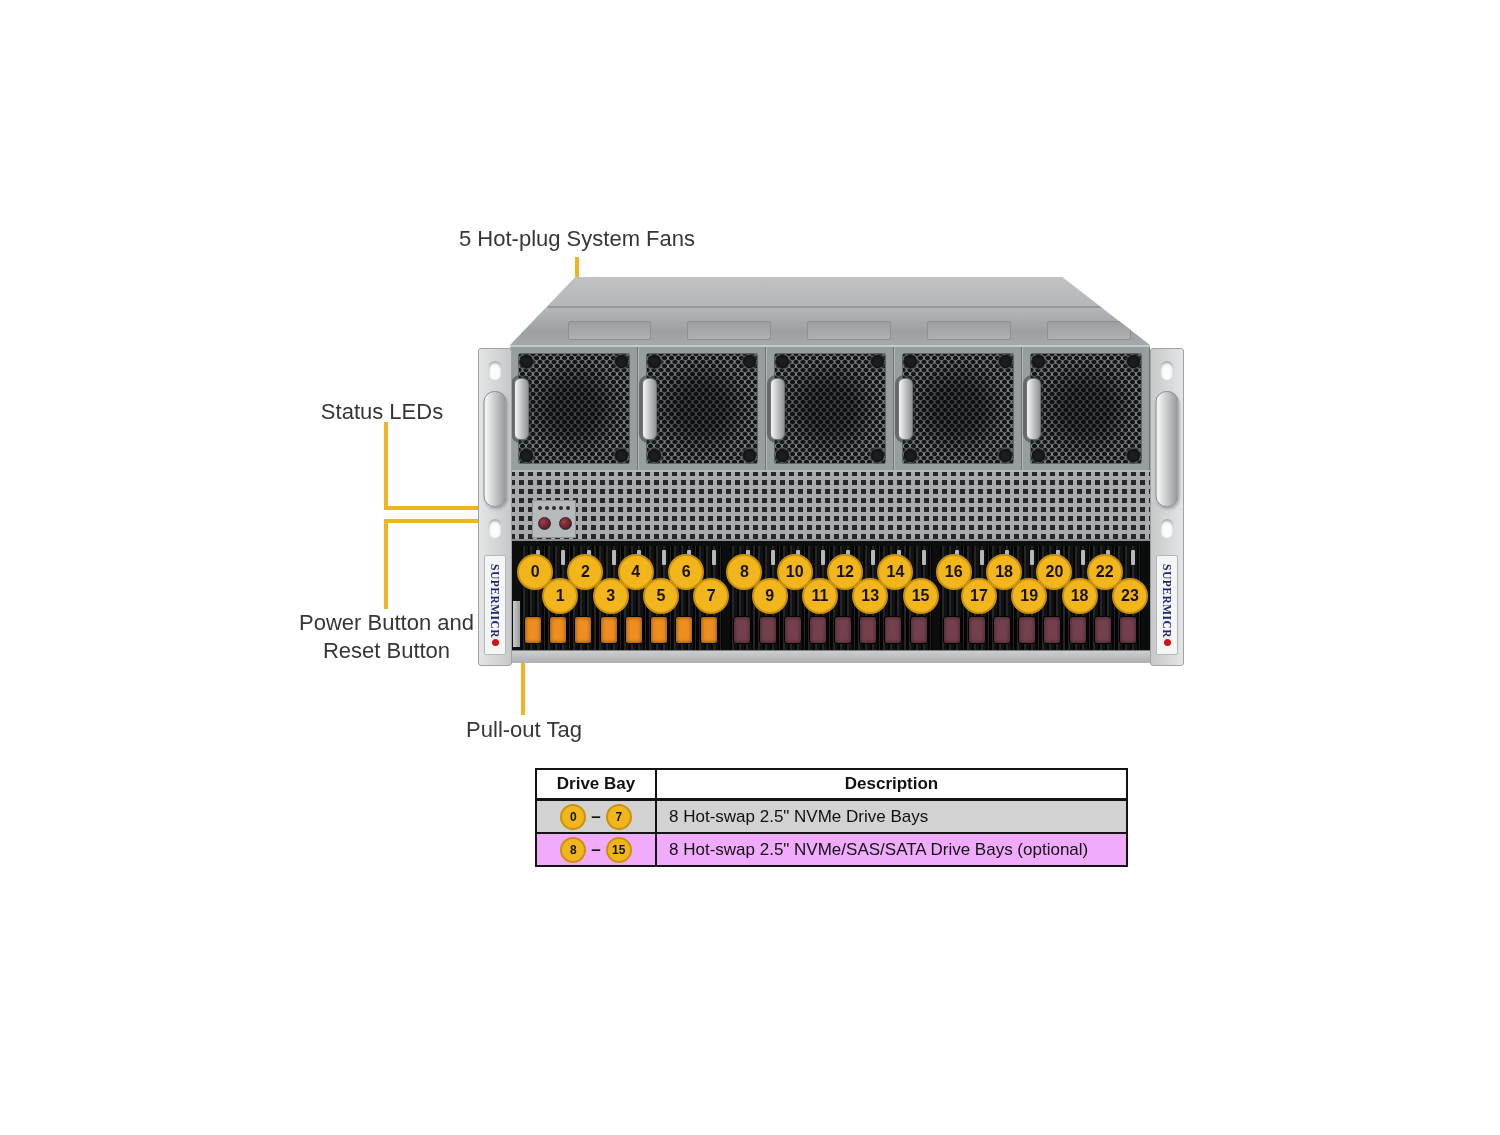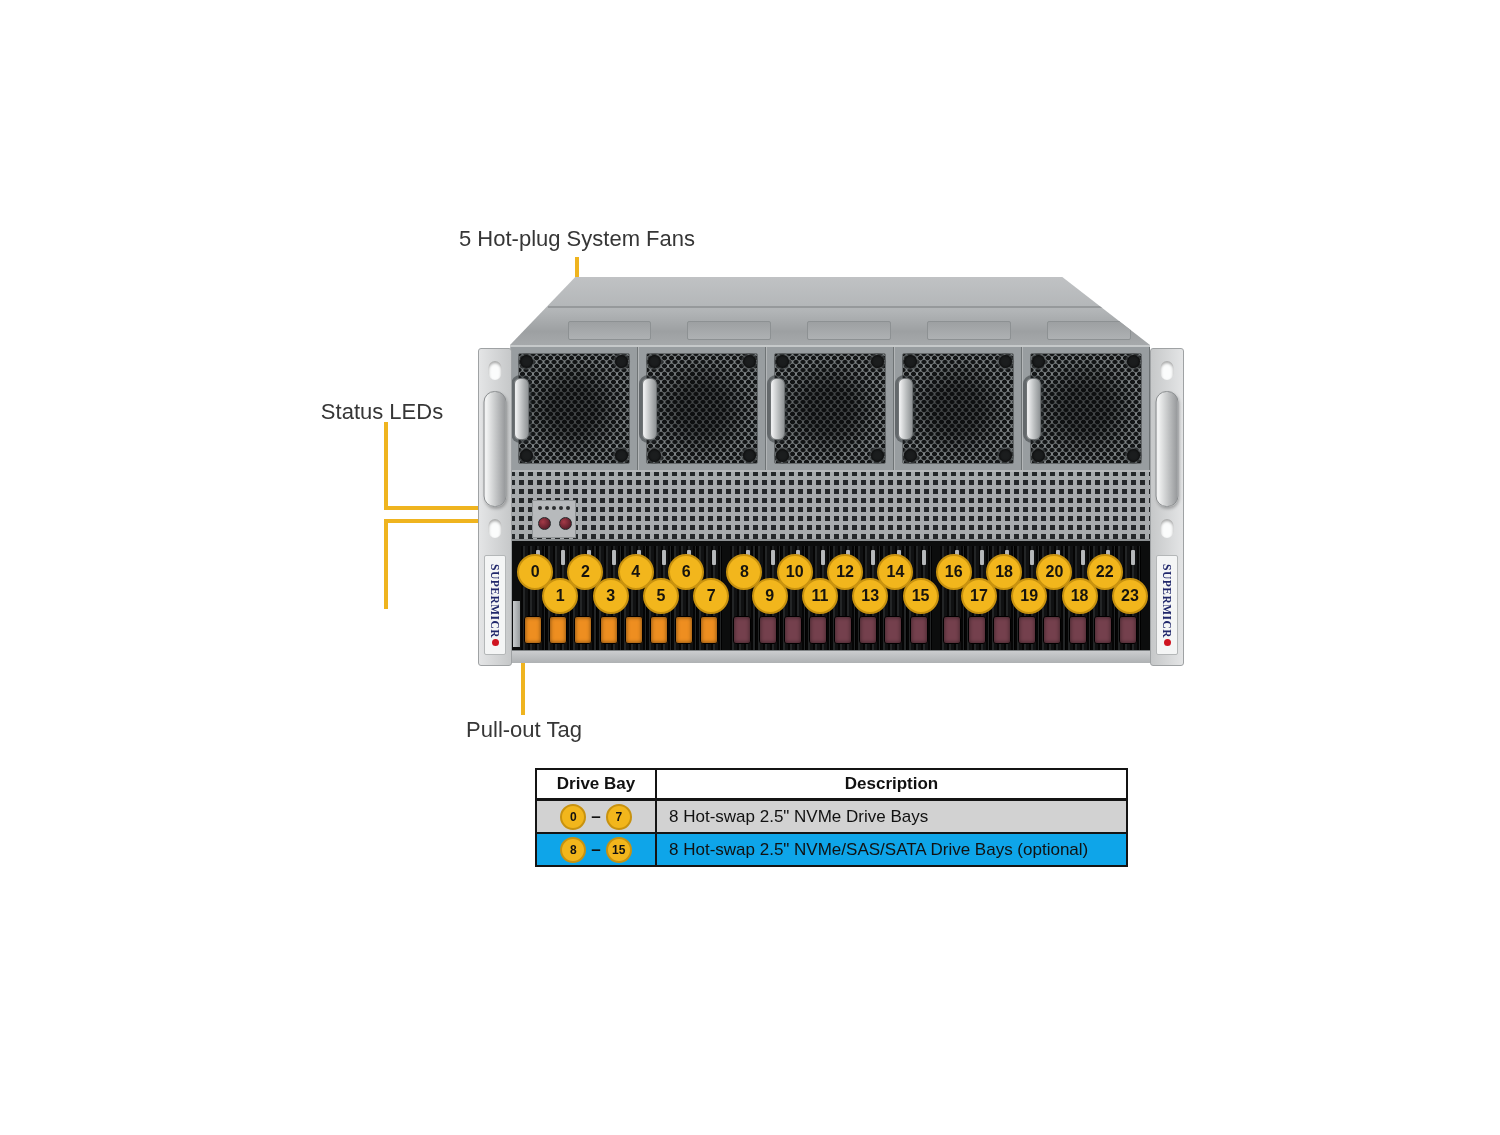--- a/index.html
+++ b/index.html
@@ -84,39 +84,43 @@
        background:linear-gradient(90deg,#f1f2f2 10%,#c3c5c6 55%,#96989a);box-shadow:1px 2px 3px rgba(0,0,0,.25);}
   .brand-label{position:absolute;left:50%;transform:translateX(-50%);top:206px;width:20px;height:98px;
        background:#f4f5f5;border:1px solid #b4b7b8;border-radius:2px;
        display:flex;flex-direction:column;align-items:center;justify-content:center;gap:1px;}
   .brand-text{writing-mode:vertical-rl;font-family:"Liberation Serif",serif;font-size:11.5px;font-weight:bold;
        color:var(--brand-navy,#20276B);letter-spacing:.5px;}
   .brand-dot{width:7px;height:7px;border-radius:50%;background:var(--brand-red,#CF1420);}
 
   
   .bay-table{position:absolute;left:535px;top:768px;width:593px;border-collapse:collapse;
-       font-size:17px;color:#111;background:#0ea5e9;}
+       font-size:17px;color:#111;background:#f0abfc;}
   .bay-table th{border:2px solid #141414;border-bottom:3px solid #141414;height:28px;
        font-weight:bold;background:#fff;padding:0;}
   .bay-table td{border:2px solid #141414;height:31px;padding:0;}
   .col-bay{width:118px;text-align:center;white-space:nowrap;}
   .col-desc{padding-left:12px !important;}
   .tbadge{display:inline-flex;width:22px;height:22px;border-radius:50%;box-sizing:content-box;
        background:var(--badge,#F2B61C);border:2px solid var(--badge-border,#C8920F);
        align-items:center;justify-content:center;font-size:12px;font-weight:bold;color:#111;
        vertical-align:middle;}
   .tdash{display:inline-block;margin:0 5px;font-weight:bold;font-size:17px;vertical-align:middle;}
 </style>
 </head>
 <body>
 
 <div class="figure">
 
   <div class="callout-label" style="left:427px;top:225px;width:300px;">5 Hot-plug System Fans</div>
   <div class="callout-label" style="left:282px;top:398px;width:200px;text-align:center;">Status LEDs</div>
+  <div class="callout-label" style="left:284px;top:609px;width:205px;">
+    <div>Power Button and</div>
+    <div>Reset Button</div>
+  </div>
   <div class="callout-label" style="left:424px;top:716px;width:200px;">Pull-out Tag</div>
 
   <div class="cl" style="left:575px;top:257px;width:4px;height:118px;"></div>
   <div class="cl" style="left:384px;top:422px;width:4px;height:88px;"></div>
   <div class="cl" style="left:384px;top:506px;width:151px;height:4px;"></div>
   <div class="cl" style="left:384px;top:519px;width:146px;height:4px;"></div>
   <div class="cl" style="left:384px;top:519px;width:4px;height:90px;"></div>
   <div class="cl" style="left:521px;top:629px;width:4px;height:86px;"></div>
 
   <div class="server">

